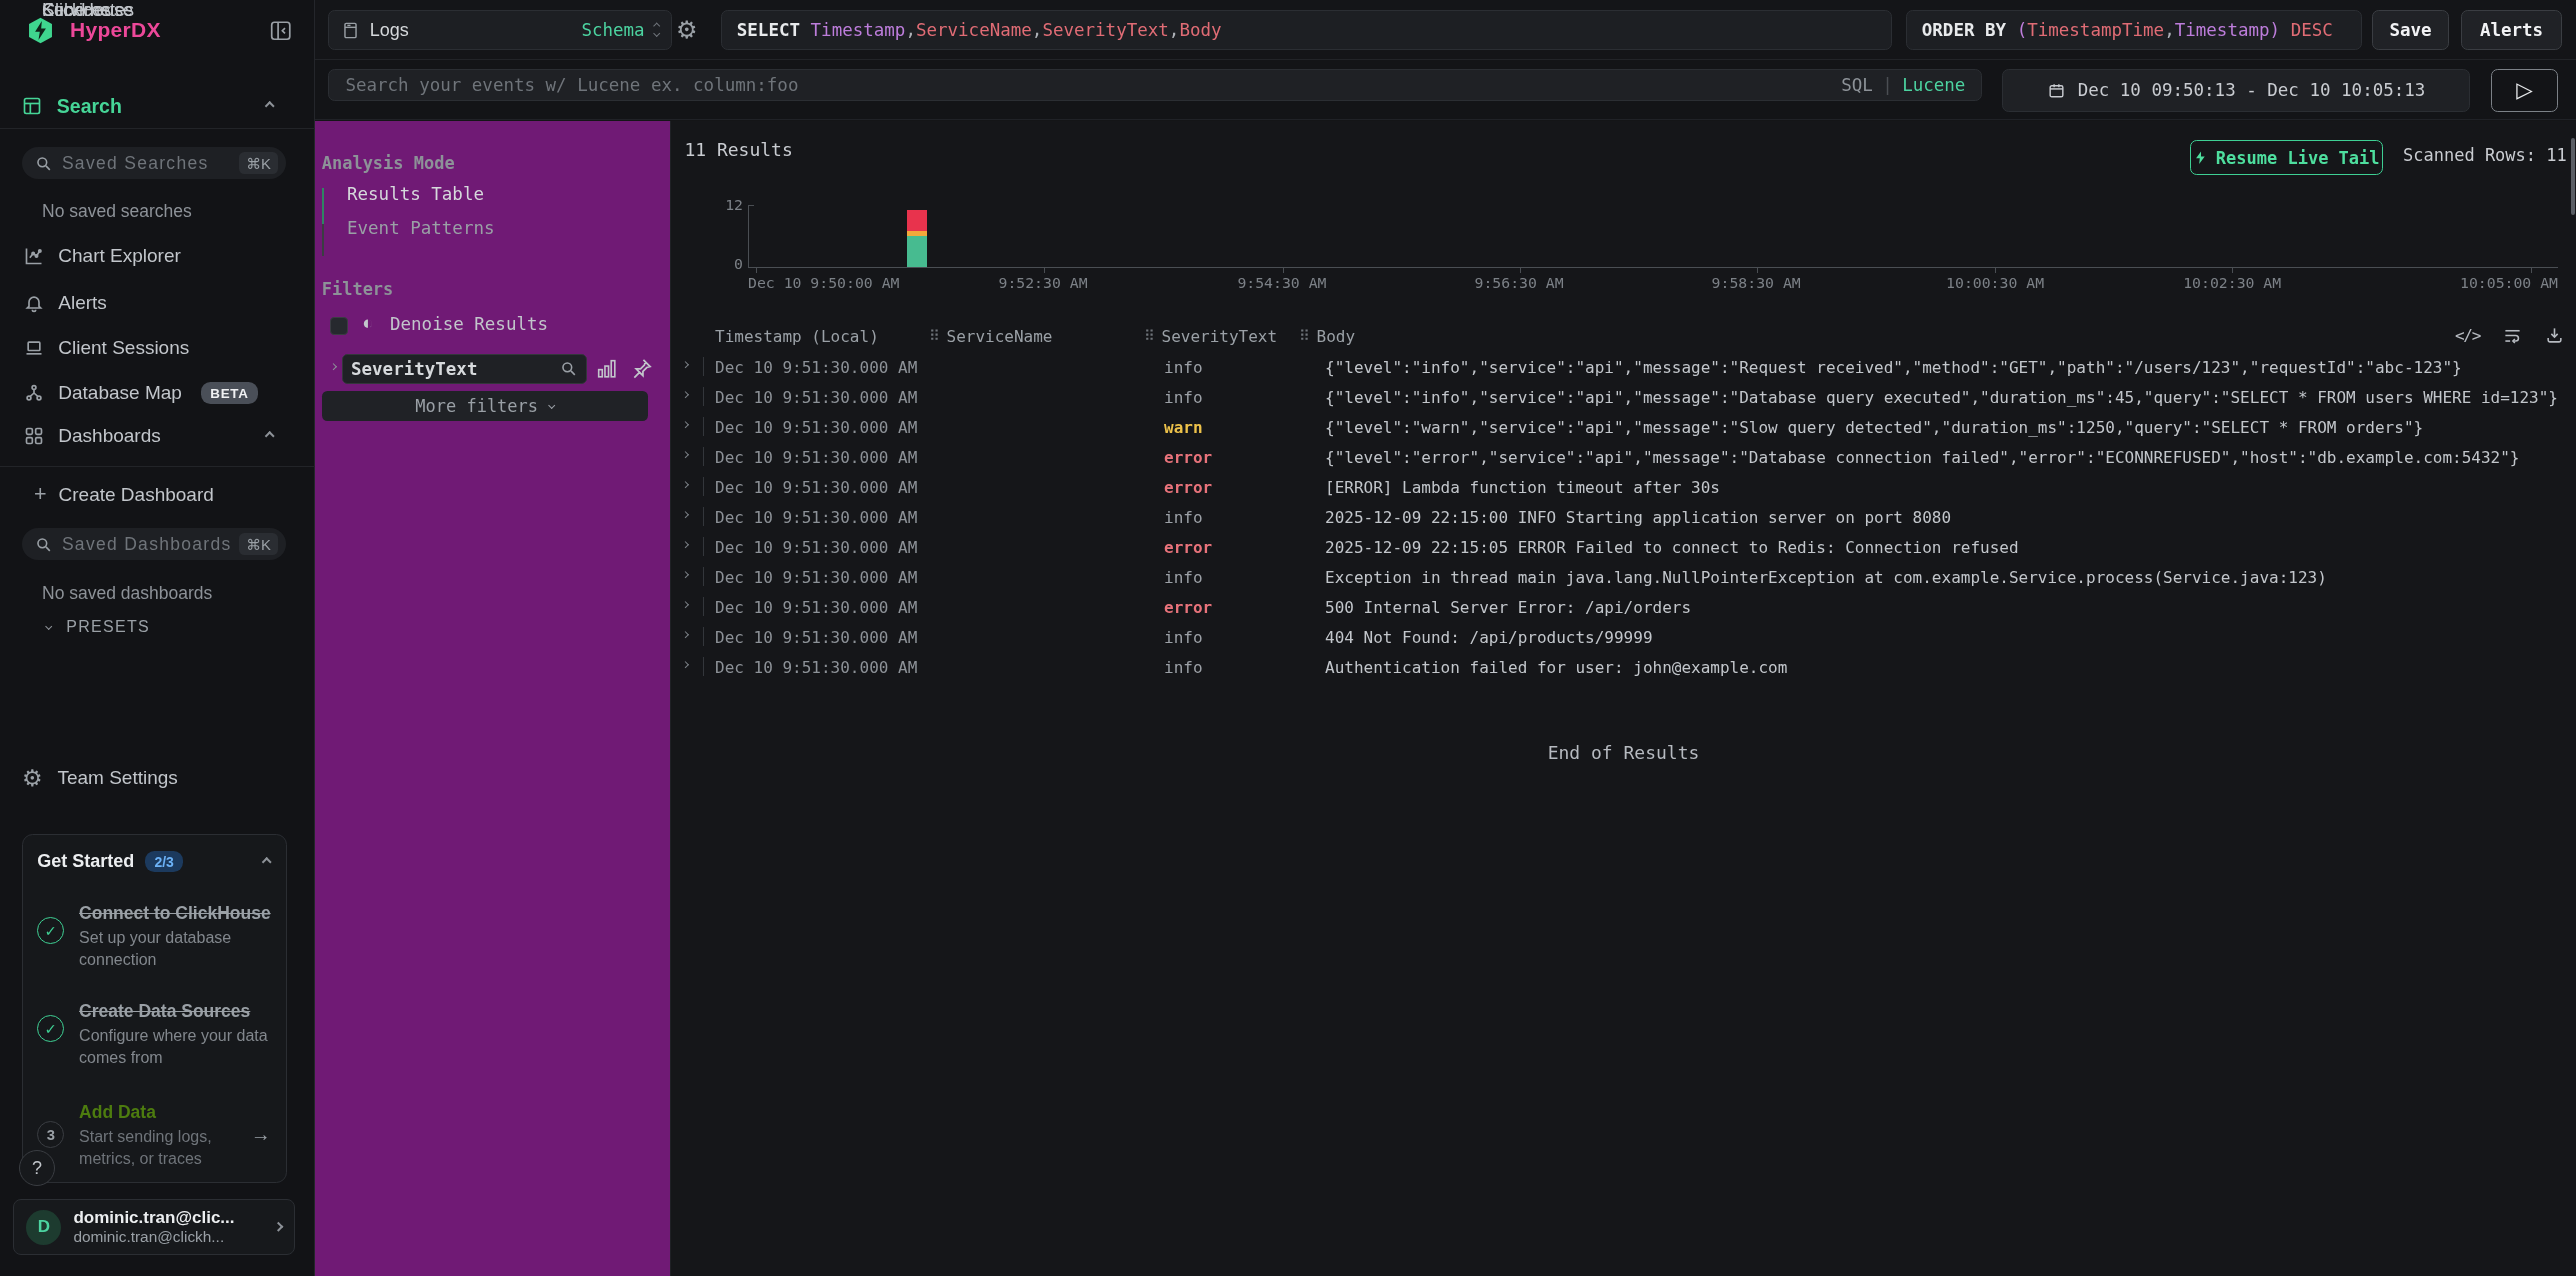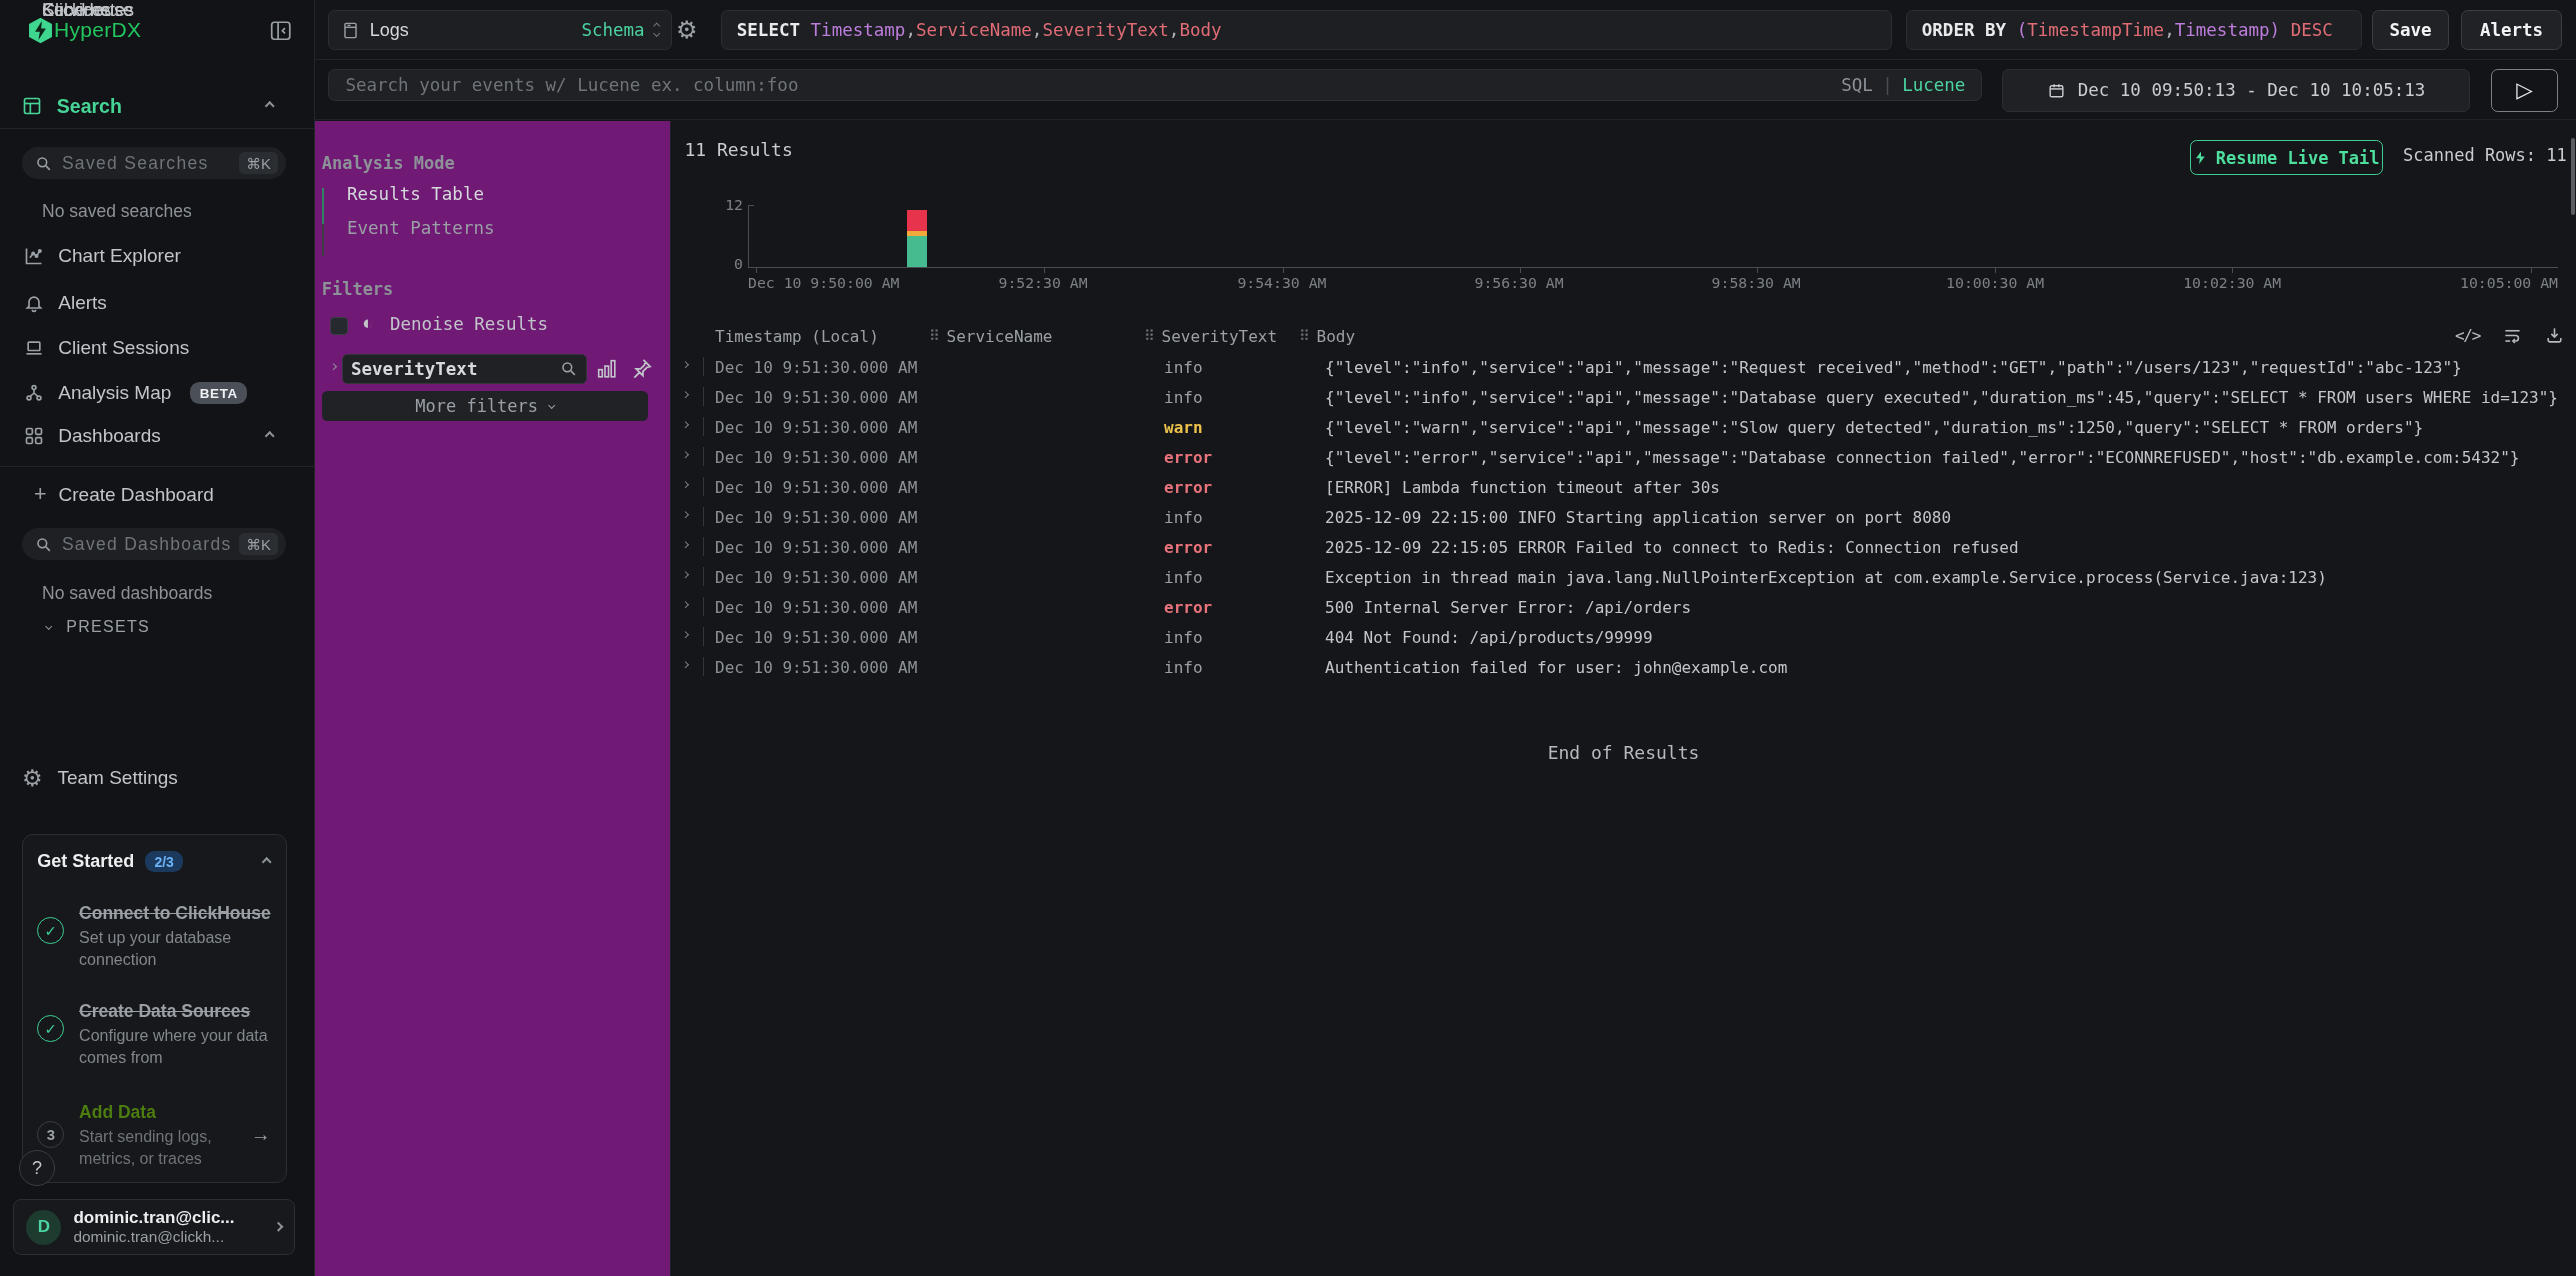--- a/index.html
+++ b/index.html
@@ -17,21 +17,21 @@
   .chev { display:inline-block; width:7.4px; height:7.4px;
     border-right:2px solid #8d9298; border-bottom:2px solid #8d9298; }
   .chev.up{ transform:rotate(-135deg); } .chev.down{ transform:rotate(45deg); }
   .chev.right{ transform:rotate(-45deg); }
   .chev.sm{ width:5.4px; height:5.4px; border-width:1.7px; }
 
   
   #sidebar { position:absolute; left:0; top:0; width:315px; height:1277px;
     background:#121316; border-right:0.7px solid #24262b; }
   .brand-row { position:absolute; left:0; top:0; width:315px; height:60px; display:flex; align-items:center; }
-  .brand-name { font-size:21px; font-weight:normal; color:#22c55e; margin-left:0; letter-spacing:0.3px; }
+  .brand-name { font-size:21px; font-weight:bold; color:#ec4899; margin-left:16px; letter-spacing:0.3px; }
   .collapse-btn { position:absolute; right:21.5px; top:17.5px; width:25.5px; height:25.5px; color:#9aa0a6; }
   .sb-section-head { position:absolute; left:0; width:315px; height:38px; display:flex; align-items:center; }
   .sb-divider { position:absolute; left:0; width:315px; height:0.7px; background:#222428; }
   .pill-input { position:absolute; left:21.5px; width:264px; height:32px; background:#1e2024;
     border-radius:16px; display:flex; align-items:center; padding:0 8px 0 12px; }
   .pill-input .ph { color:#6f747a; font-size:17.5px; margin-left:9.4px; letter-spacing:1.3px; flex:1; }
   .kbd { background:#2a2d32; border-radius:5.4px; color:#9aa0a6; font-size:14.8px; padding:2.7px 6.7px; }
   .sb-note { position:absolute; left:42px; font-size:17.5px; color:#8d9298; }
   .nav-item { position:absolute; left:0; width:315px; height:36px; display:flex; align-items:center; cursor:pointer; }
   .nav-item .nicon { width:20px; height:20px; margin-left:23.5px; color:#9aa0a6; flex:none; }
@@ -241,21 +241,21 @@
     </svg>
     <span class="nlabel">Client Sessions</span>
   </div>
   <div class="nav-item" style="top:375px">
     <svg class="nicon" viewBox="0 0 24 24" fill="none" stroke="currentColor" stroke-width="2">
       <circle cx="12" cy="5.5" r="2.3"></circle>
         <circle cx="6" cy="18" r="2.3"></circle>
         <circle cx="18" cy="18" r="2.3"></circle>
       <path d="M12 8v4M12 12l-4.5 4M12 12l4.5 4"></path>
     </svg>
-    <span class="nlabel">Analysis Map</span>
+    <span class="nlabel">Database Map</span>
     <span class="beta-badge">BETA</span>
   </div>
   <div class="nav-item" style="top:418px">
     <svg class="nicon" viewBox="0 0 24 24" fill="none" stroke="currentColor" stroke-width="2">
       <rect x="3" y="3" width="7" height="7" rx="1.5"></rect>
         <rect x="14" y="3" width="7" height="7" rx="1.5"></rect>
       <rect x="3" y="14" width="7" height="7" rx="1.5"></rect>
         <rect x="14" y="14" width="7" height="7" rx="1.5"></rect>
     </svg>
     <span class="nlabel">Dashboards</span>

